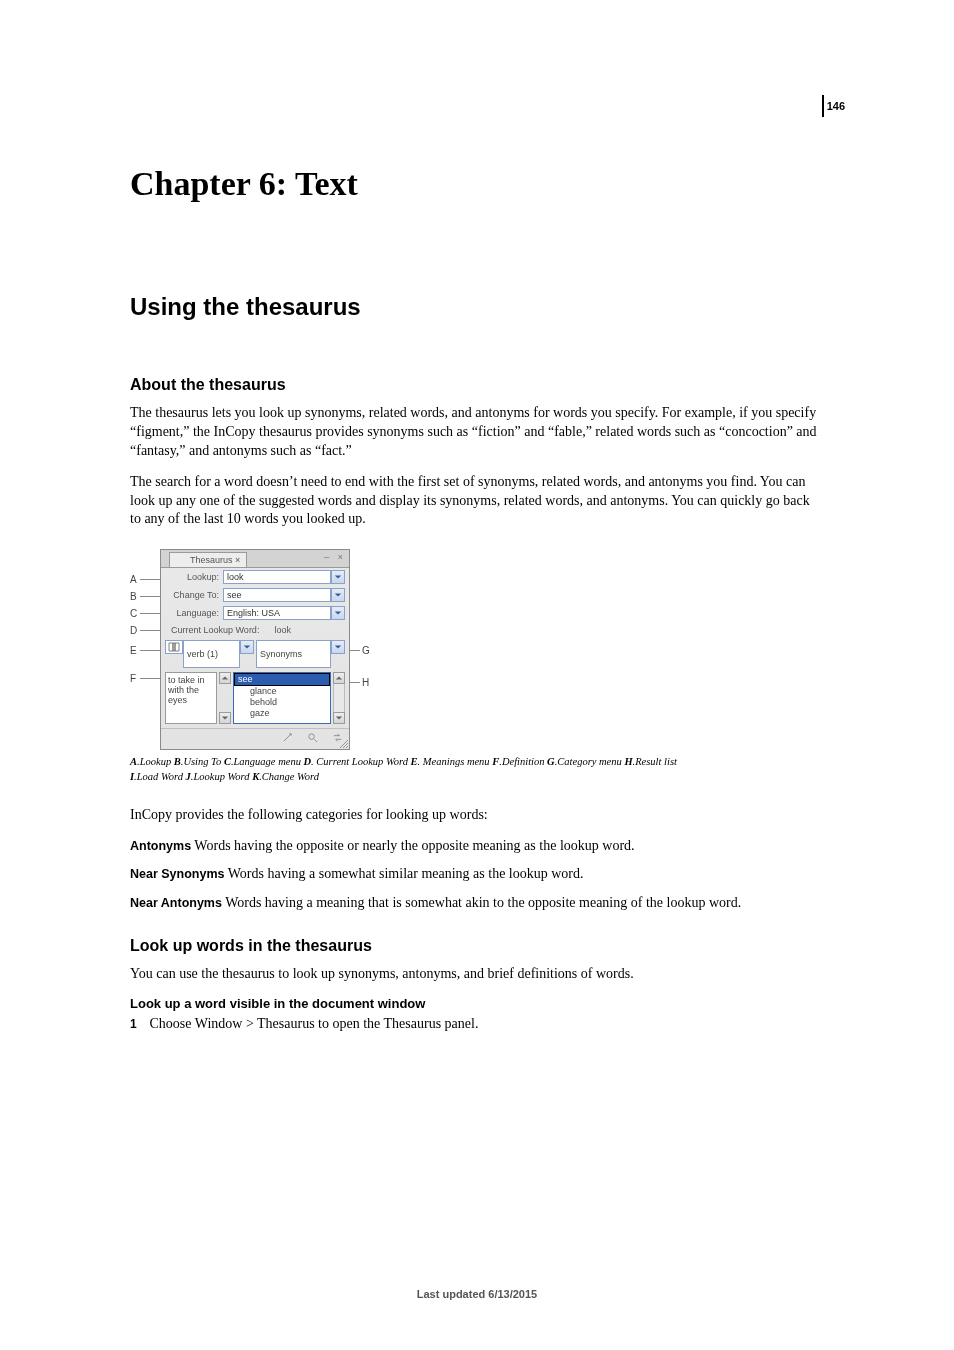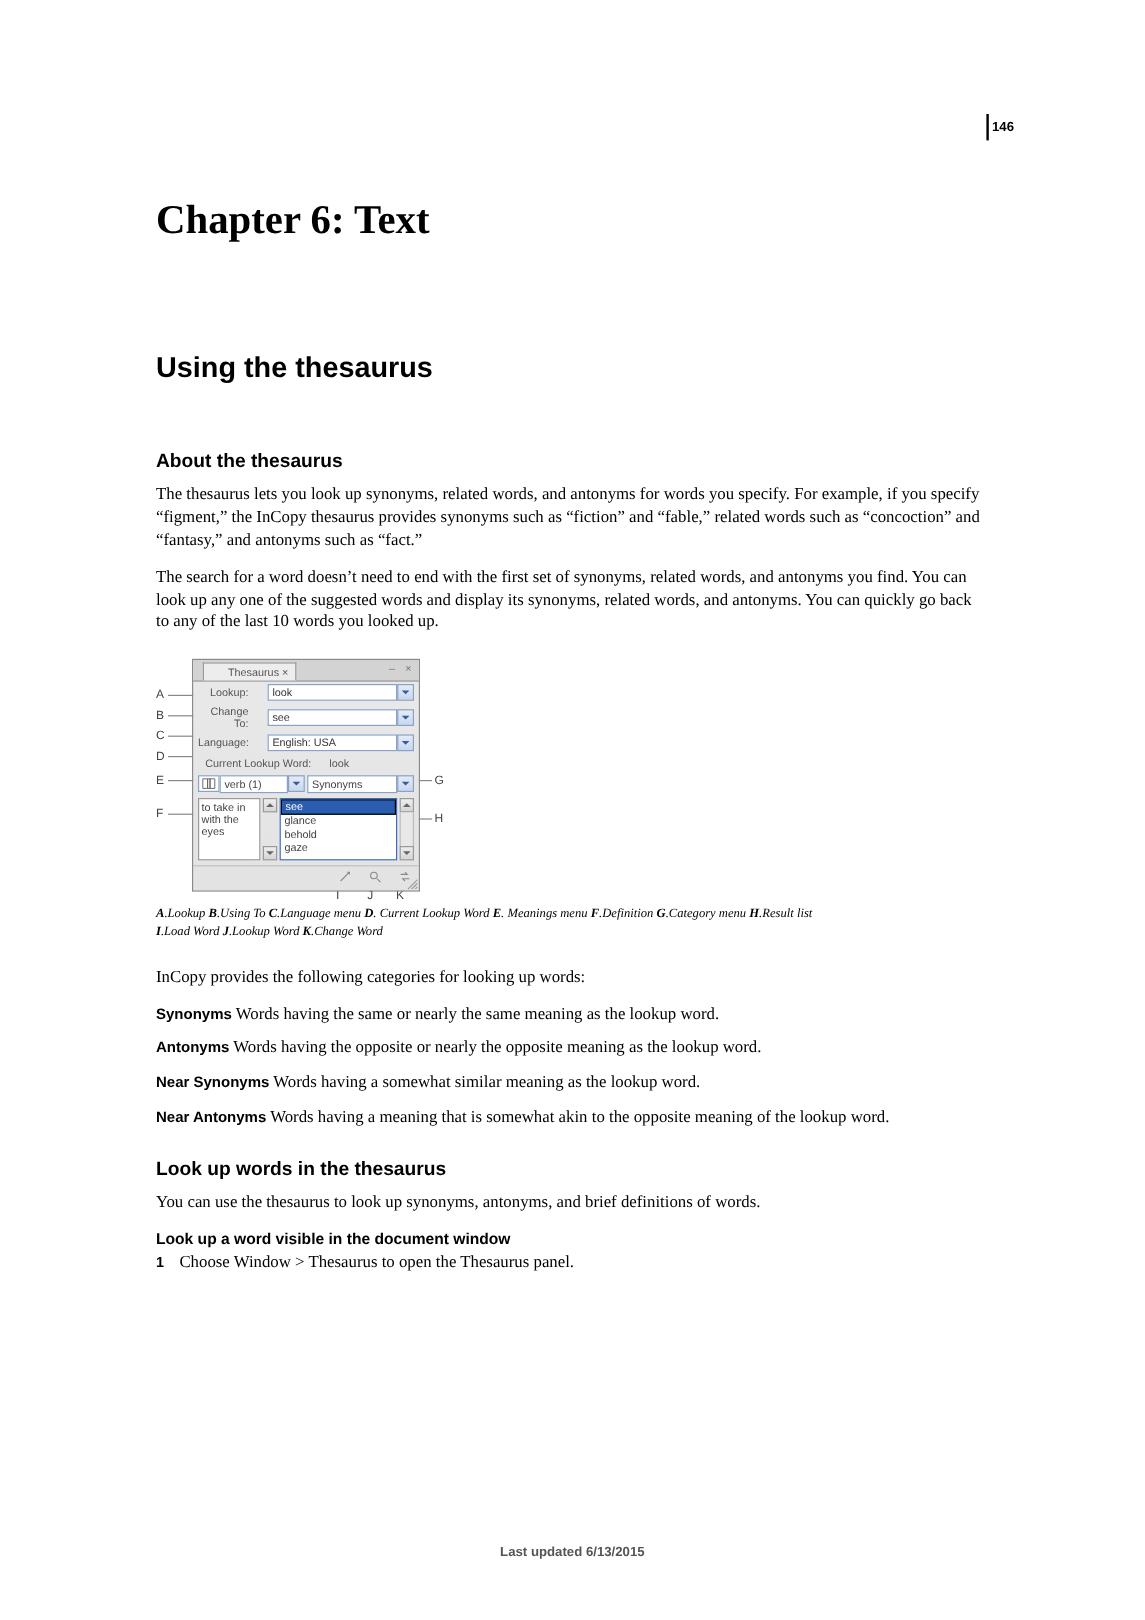--- a/index.html
+++ b/index.html
@@ -96,21 +96,21 @@
     letter-spacing:3px;
   }
   .panel-row {
     display: flex;
     align-items: center;
     padding: 2px 4px;
   }
   .panel-label {
     width: 58px;
     text-align: right;
-    padding-right: 16px;
+    padding-right: 4px;
     color: #555;
   }
   .panel-input {
     flex: 1;
     height: 14px;
     background: #fff;
     border: 1px solid #8aa2c8;
     padding: 0 3px;
     font-size: 9px;
     color: #333;
@@ -131,35 +131,35 @@
   .current-row { padding: 3px 4px 3px 10px; color:#555; }
   .mean-row { display:flex; padding:2px 4px; gap:2px; }
   .mean-left {
     display:flex;
     flex:1;
   }
   .mean-book {
     width:18px; height:14px; border:1px solid #8aa2c8; background:#fff; display:flex;align-items:center;justify-content:center;
   }
   .mean-select {
-    flex:1; height:15px; border:1px solid #8aa2c8; background:#fff; padding:0 3px; display:flex;align-items:center;
+    flex:1; height:28px; border:1px solid #8aa2c8; background:#fff; padding:0 3px; display:flex;align-items:center;
   }
   .result-row { display:flex; padding:2px 4px 4px 4px; gap:2px; }
   .def-box {
     width:52px; height:52px; border:1px solid #9a9a9a; background:#fff; padding:2px; font-size:9px; overflow:hidden;
   }
   .def-scroll {
     width:12px; display:flex; flex-direction:column; justify-content:space-between;
   }
   .scroll-btn { height:12px; border:1px solid #9a9a9a; background:linear-gradient(#eee,#d5d5d5); display:flex;align-items:center;justify-content:center; }
   .result-list {
     flex:1; height:52px; border:1px solid #3a6ab8; background:#fff; font-size:9px; overflow:hidden;
   }
   .result-list .sel { background:#2a5db0; color:#fff; padding:0 3px; border:1px solid #000; }
-  .result-list div { padding:0 3px; line-height:11px; }
+  .result-list div { padding:0 16px; line-height:11px; }
   .bottom-icons {
     display:flex; justify-content:flex-end; gap:14px; padding:3px 6px 4px 6px; border-top:1px solid #c0c0c0;
   }
   .bottom-icons svg { width:11px; height:11px; color:#666; }
   .resize { position:absolute; right:1px; bottom:1px; width:10px; height:10px; }
   .callout-letter {
     position:absolute;
     font-family: Arial, sans-serif;
     font-size:10px;
     color:#444;
@@ -376,21 +376,20 @@
   <b>G</b><span>.Category menu </span>
   <b>H</b><span>.Result list </span><br>
   <b>I</b><span>.Load Word </span>
   <b>J</b><span>.Lookup Word </span>
   <b>K</b><span>.Change Word</span>
 </p>
 
 <p class="body-text">InCopy provides the following categories for looking up words:</p>
 
 <div class="def-list">
-  <p><span class="term">Synonyms</span><span>  Words having the same or nearly the same meaning as the lookup word.</span></p>
   <p><span class="term">Antonyms</span><span>  Words having the opposite or nearly the opposite meaning as the lookup word.</span></p>
   <p><span class="term">Near Synonyms</span><span>  Words having a somewhat similar meaning as the lookup word.</span></p>
   <p><span class="term">Near Antonyms</span><span>  Words having a meaning that is somewhat akin to the opposite meaning of the lookup word.</span></p>
 </div>
 
 <h3 class="subsection-title" style="margin-top:24px;">Look up words in the thesaurus</h3>
 <p class="body-text">You can use the thesaurus to look up synonyms, antonyms, and brief definitions of words.</p>
 
 <h4 class="proc-title">Look up a word visible in the document window</h4>
 <p class="step">

